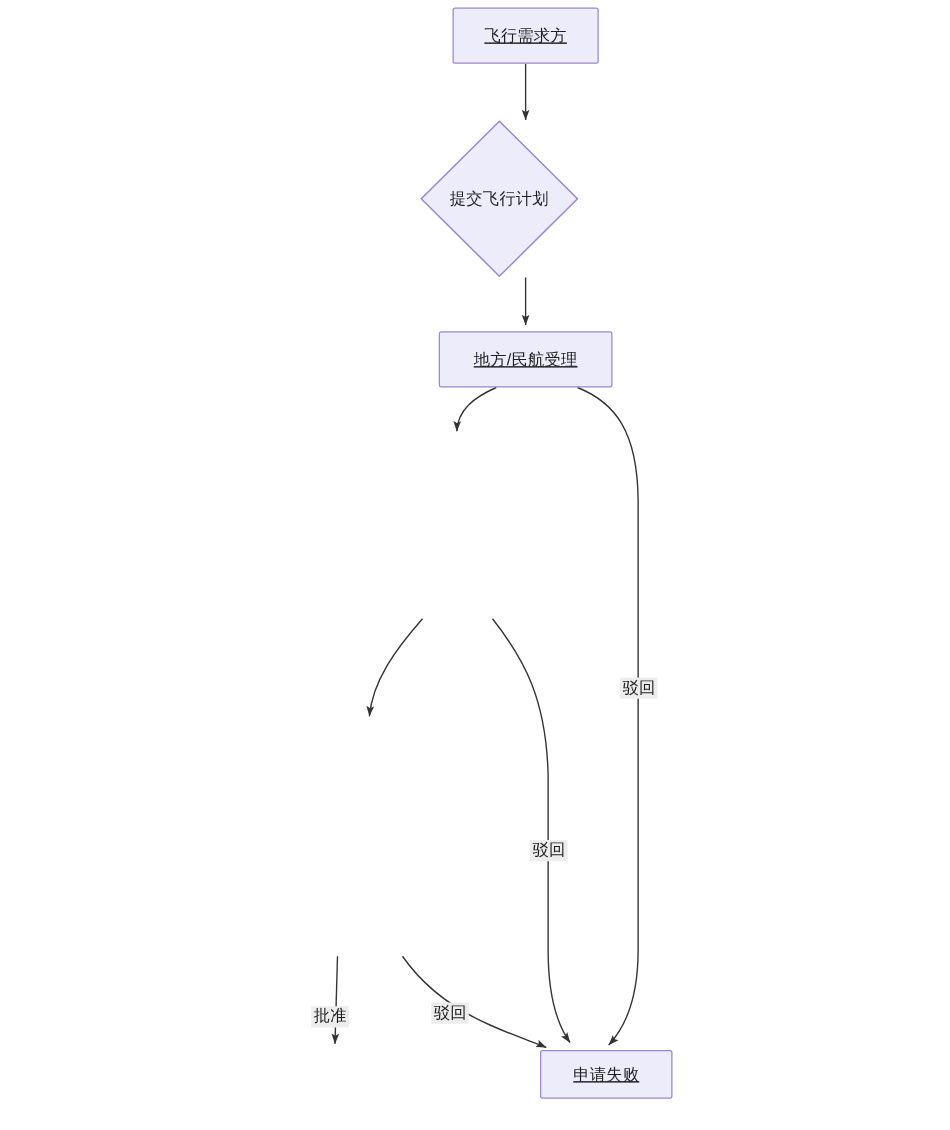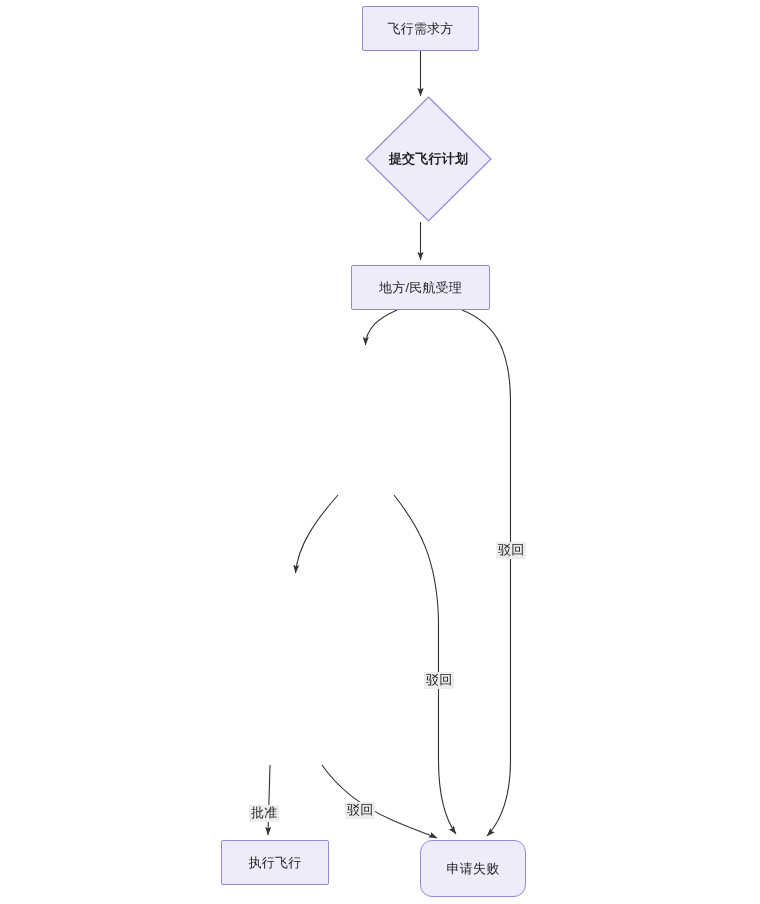--- a/index.html
+++ b/index.html
@@ -30,20 +30,21 @@
     position: absolute;
     box-sizing: border-box;
     display: flex;
     align-items: center;
     justify-content: center;
   }
   .node-rect {
     background: #ECECFB;
     border: 1px solid #9A86D4;
     border-radius: 2px;
+    text-decoration: underline;
   }
   .node-label {
     font-size: 13px;
     color: #1f1f20;
     line-height: 1.2;
     white-space: nowrap;
     text-align: center;
     letter-spacing: 0.2px;
   }
   .diamond-wrap {
@@ -107,38 +108,35 @@
 
     <path d="M270,765 L268,835" fill="none" stroke="#333333" stroke-width="1.1" marker-end="url(#arrow)"></path>
 
     <path d="M322,765 C338,788 360,806 392,820 C412,829 428,834 437,838" fill="none" stroke="#333333" stroke-width="1.1" marker-end="url(#arrow)"></path>
   </svg>
 
   <div class="node node-rect" style="left:362px; top:6px; width:117px; height:45px;">
     <span class="node-label">飞行需求方</span>
   </div>
 
-  <div class="diamond-wrap" style="left:365px; top:96px; width:127px; height:126px;font-weight:bold;">
+  <div class="diamond-wrap" style="left:336px; top:96px; width:127px; height:126px;">
     <svg class="diamond-shape" viewBox="0 0 127 126" preserveAspectRatio="none">
       <polygon points="63.5,1 126,63 63.5,125 1,63" fill="#ECECFB" stroke="#9A86D4" stroke-width="1.2"></polygon>
     </svg>
     <div class="diamond-label">提交飞行计划</div>
   </div>
 
   <div class="node node-rect" style="left:351px; top:265px; width:139px; height:45px;">
     <span class="node-label">地方/民航受理</span>
   </div>
 
 
 
-  <div class="node node-rect" style="left:221px; top:840px; width:108px; height:45px;">
-    <span class="node-label">执行飞行</span>
-  </div>
 
-  <div class="node node-rect" style="left:420px; top:840px; width:106px; height:57px;border-radius:12px;">
+  <div class="node node-rect" style="left:432px; top:840px; width:106px; height:39px;">
     <span class="node-label">申请失败</span>
   </div>
 
   <div class="edge-label" style="left:496px; top:542px;">驳回</div>
 
   <div class="edge-label" style="left:424px; top:672px;">驳回</div>
 
   <div class="edge-label" style="left:249px; top:805px;">批准</div>
 
   <div class="edge-label" style="left:345px; top:802px;">驳回</div>

